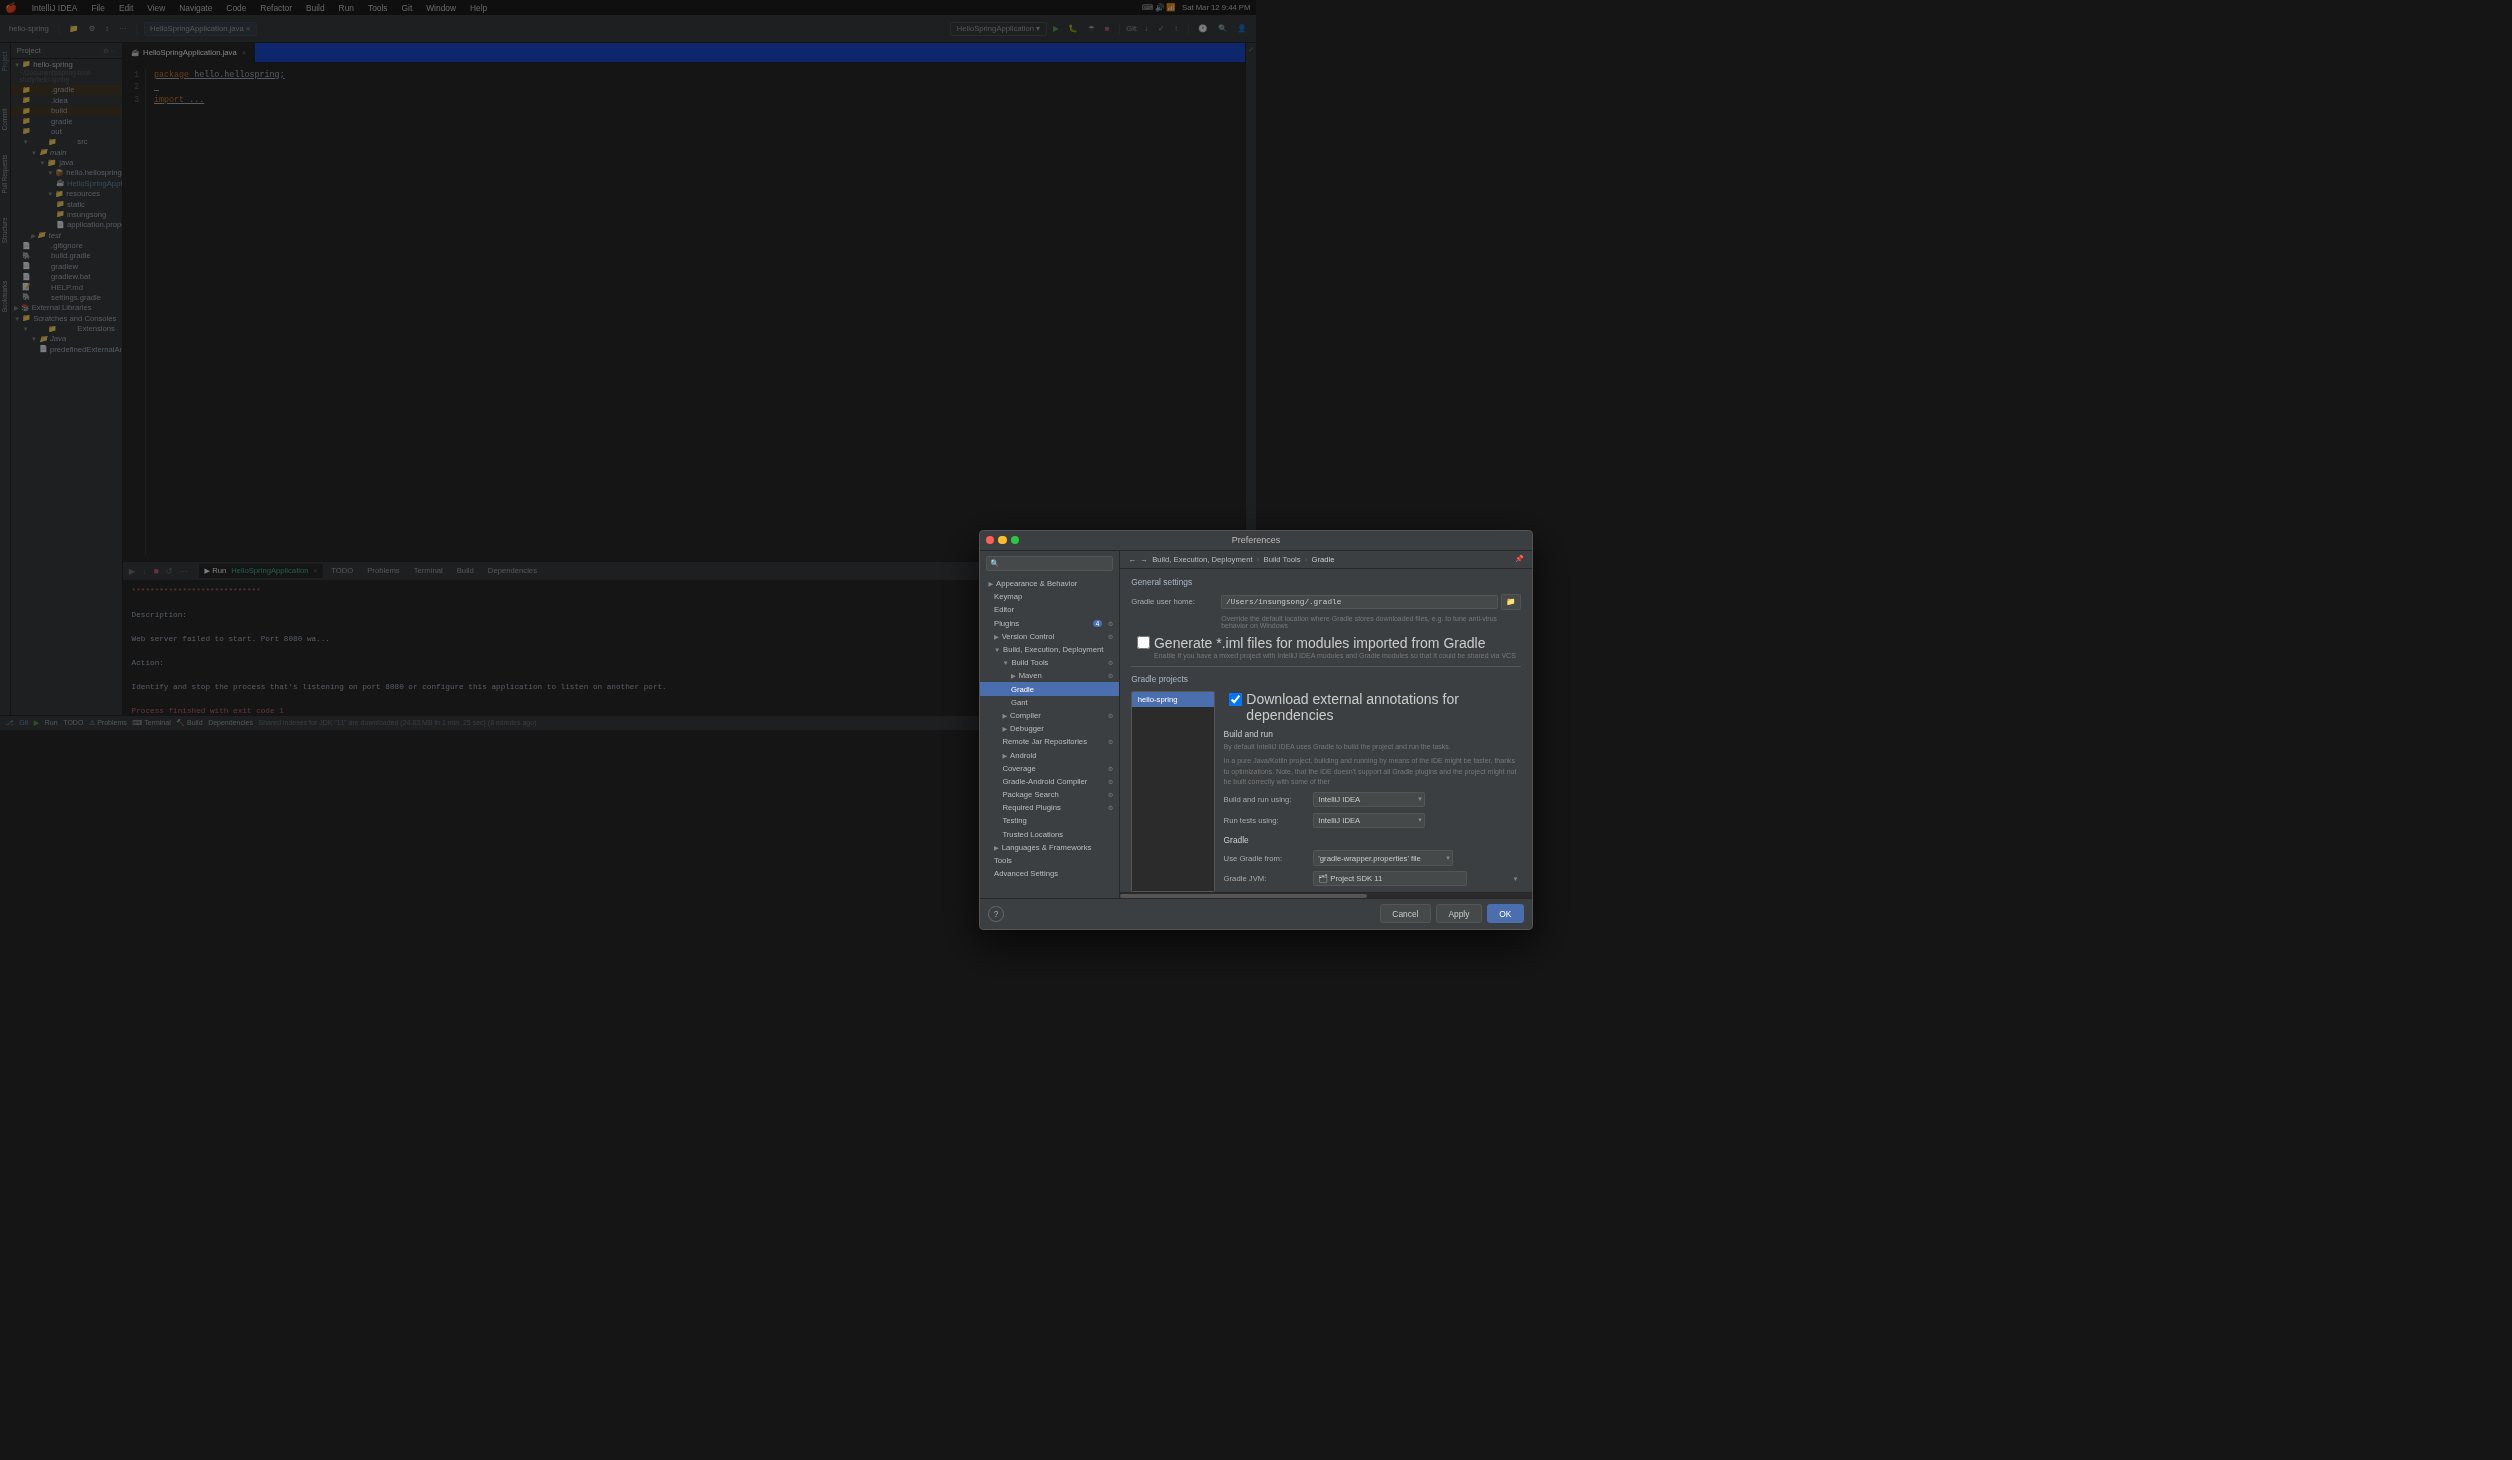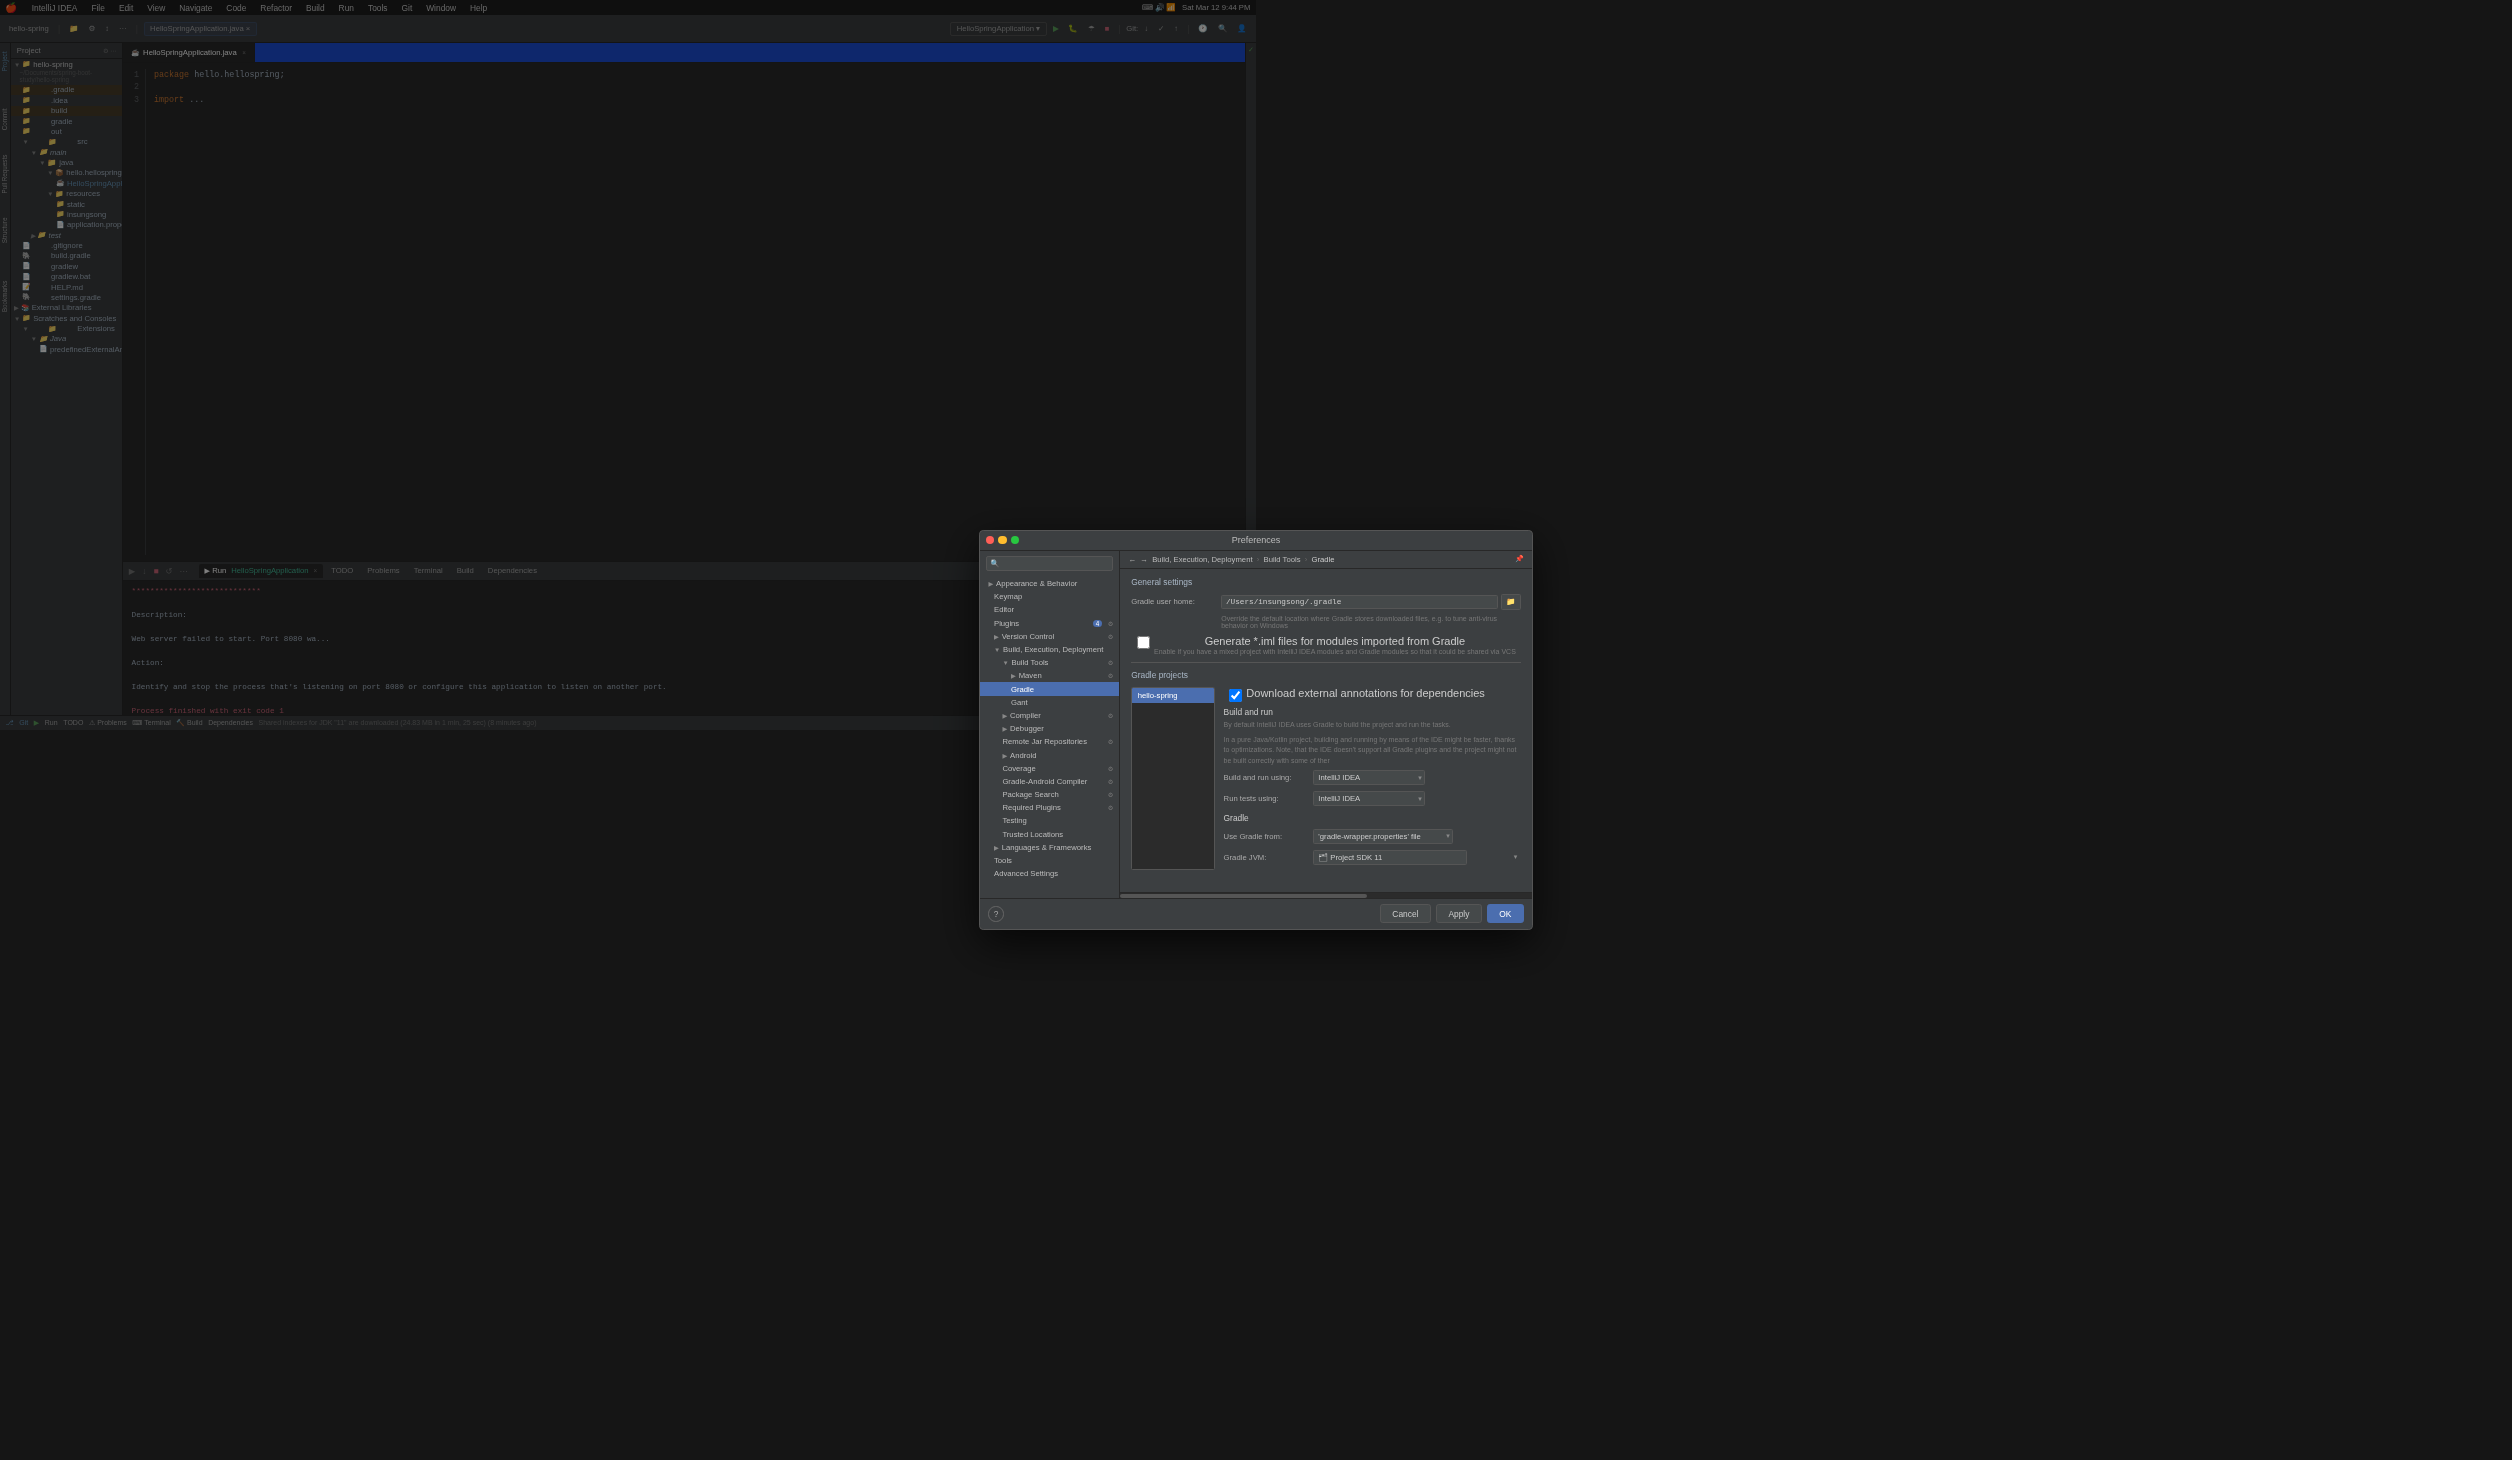--- a/index.html
+++ b/index.html
@@ -130,20 +130,21 @@
       color: #606366;
       text-align: right;
       min-width: 22.4px;
       border-right: 0.7px solid #3c3f41;
       line-height: 12.6px;
     }
     .code-content {
       padding: 0 8.4px;
       color: #a9b7c6;
       line-height: 12.6px;
+      text-decoration: underline;
     }
     .code-keyword { color: #cc7832; }
     .code-package { color: #a9b7c6; }
 
     
     .bottom-panel {
       height: 154px;
       background: #2b2b2b;
       border-top: 0.7px solid #282828;
       display: flex;
@@ -398,23 +399,22 @@
       align-items: flex-start;
       gap: 4.2px;
       margin-bottom: 5.6px;
       padding-left: 5.6px;
     }
     .checkbox-row input[type="checkbox"] {
       margin-top: 1.4px;
       cursor: pointer;
     }
     .checkbox-label {
-      font-size: 11px;
+      font-size: 14px;
       color: #ccc;
-      text-align: center;
     }
     .checkbox-sub {
       font-size: 7px;
       color: #777;
       margin-top: 1.4px;
     }
 
     .section-divider {
       border: none;
       border-top: 0.7px solid #555;

